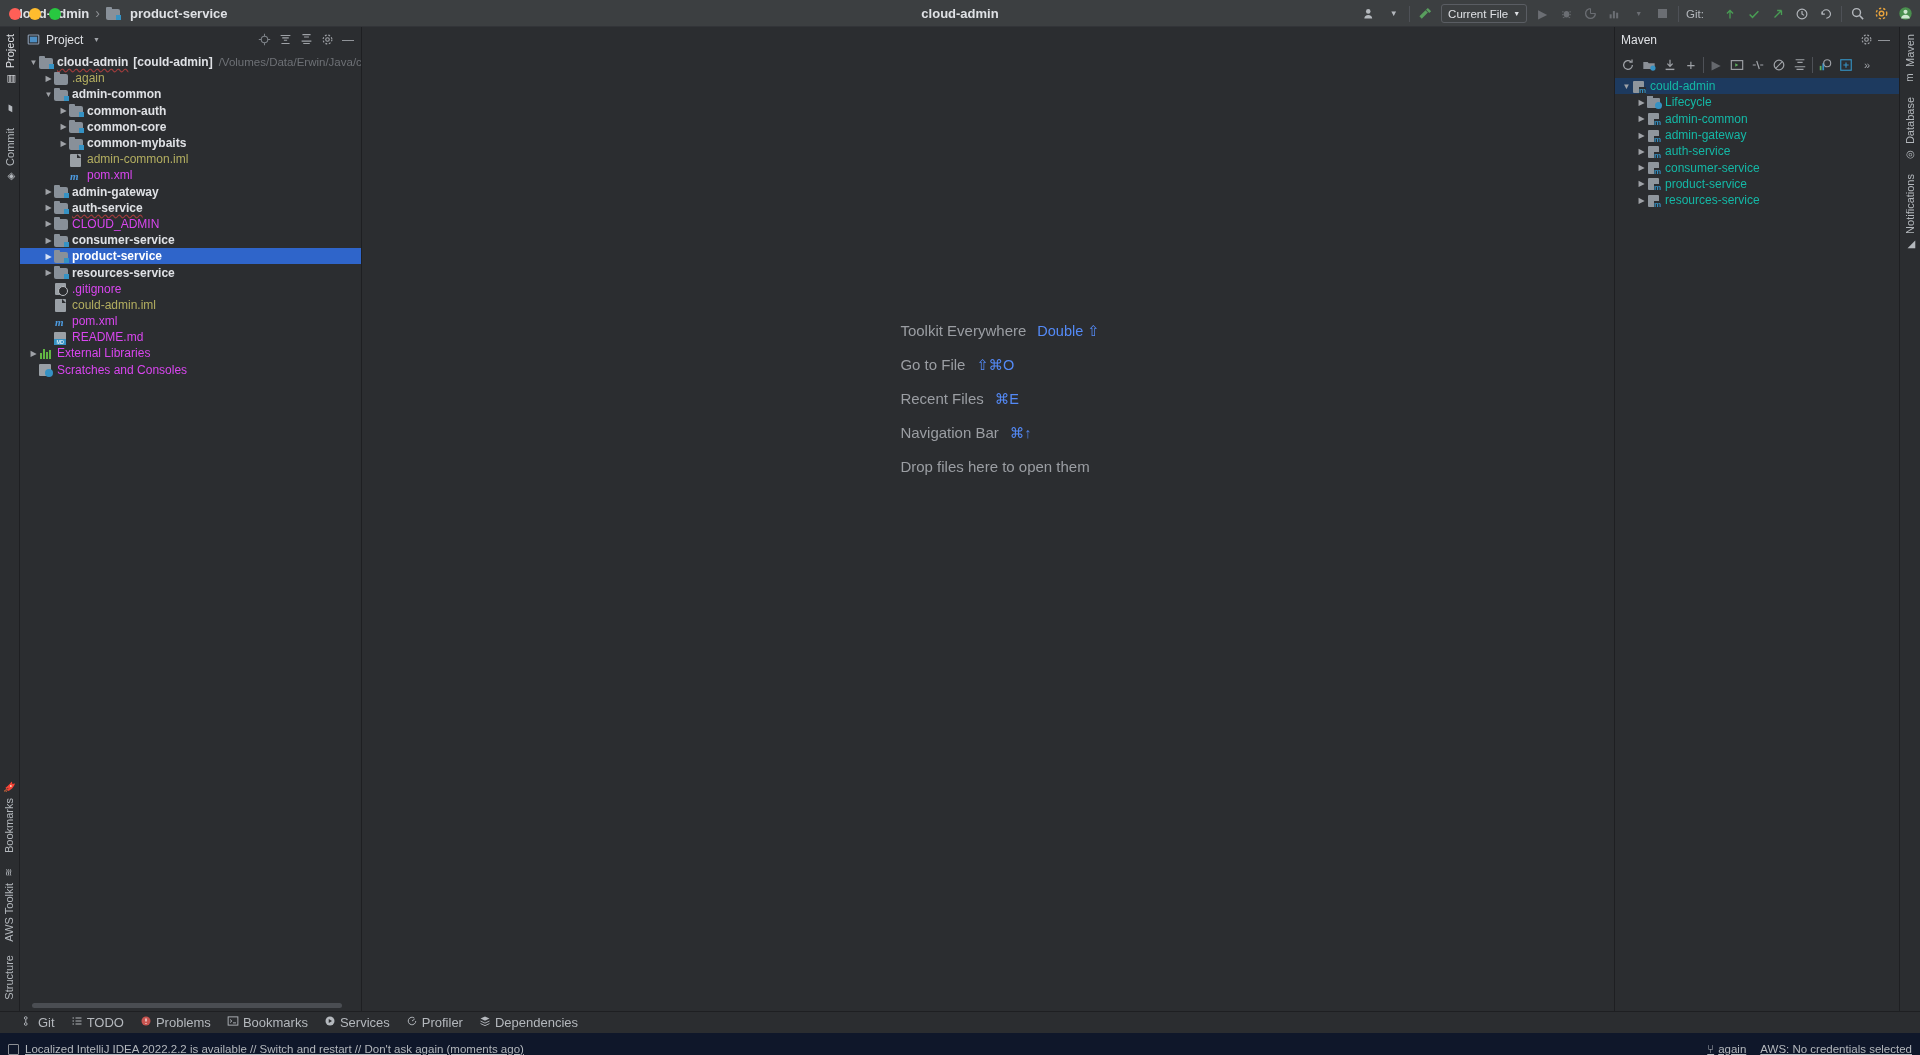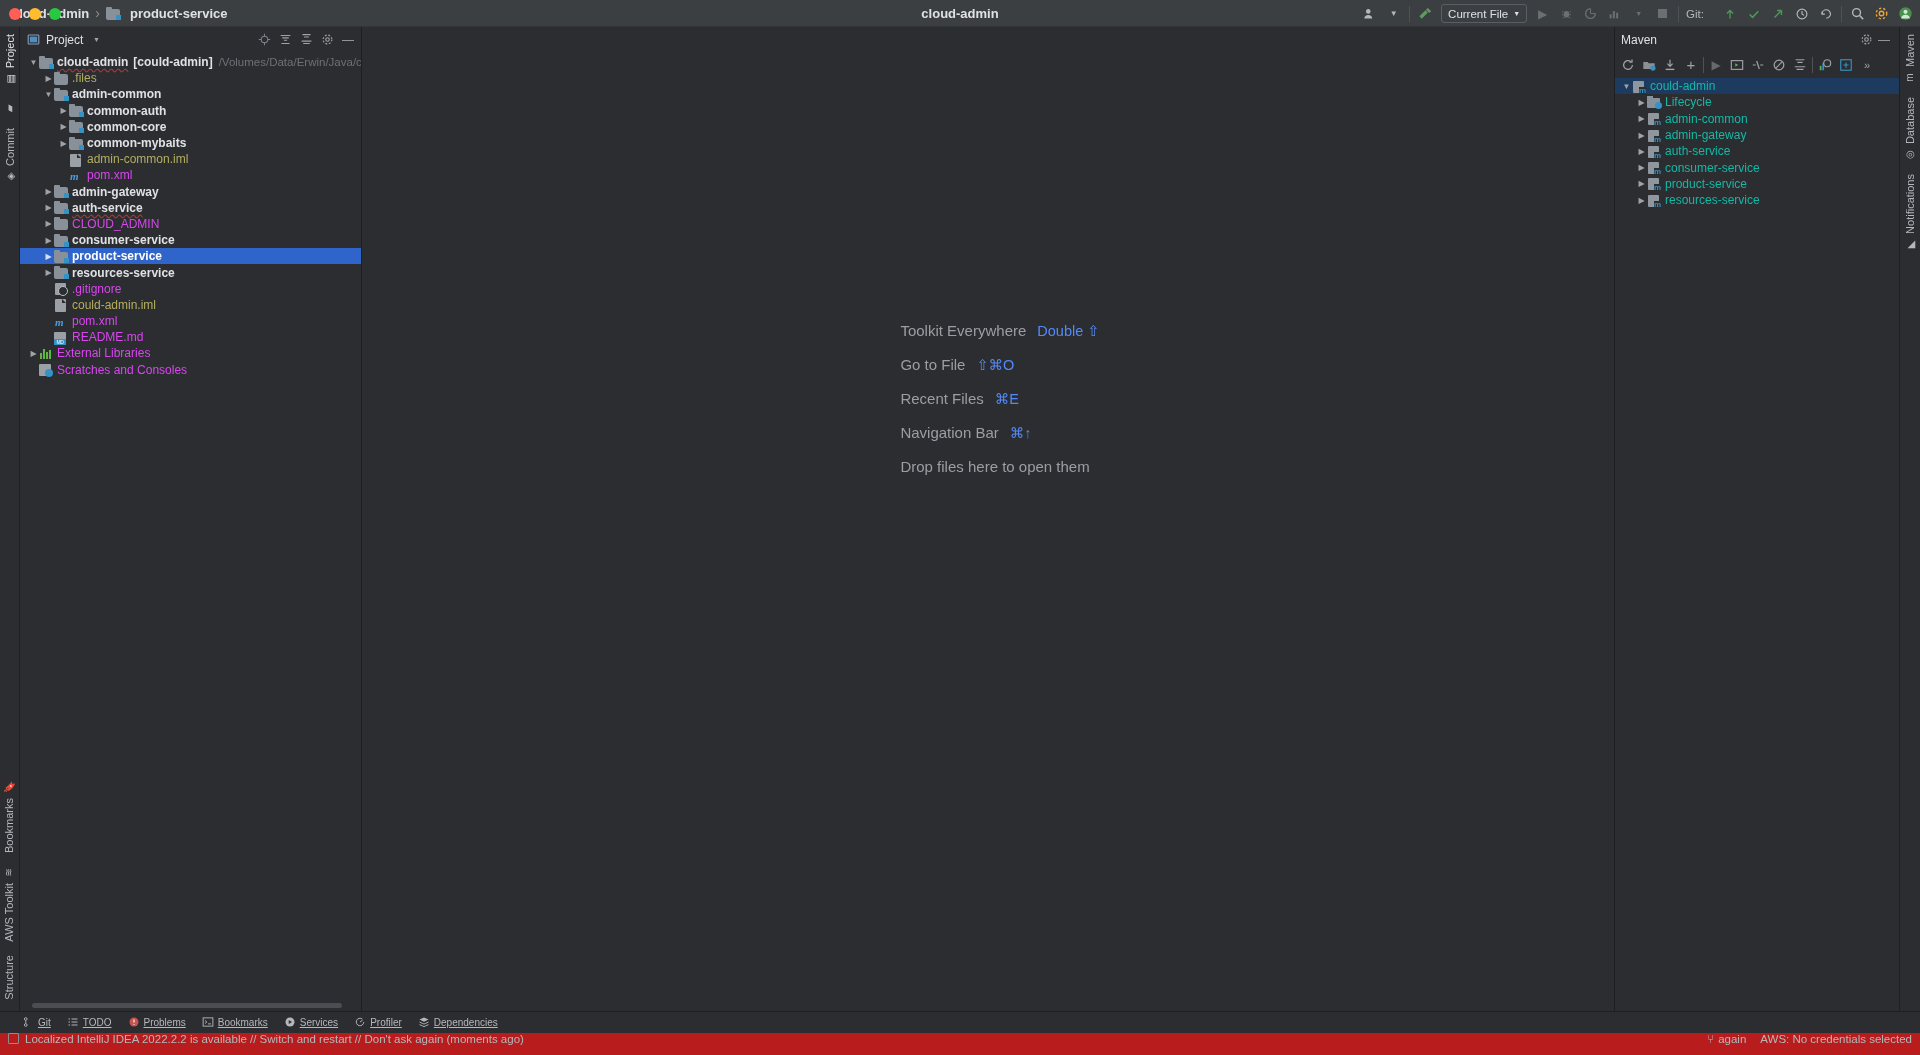--- a/index.html
+++ b/index.html
@@ -114,26 +114,26 @@
   .mrow { height: 16.3px; display:flex; align-items:center; font-size: 12px; white-space: nowrap; cursor: default; padding-left: 2px;}
   .mrow.sel { background: #1d3a5f; }
   .mlbl { color: #14b8a6; }
 
   
   .rrail { width: 20px; flex: 0 0 20px; background: #2b2d30; display: flex; flex-direction: column; align-items: center; }
 
   
   .toolbar-bot {
     height: 22px; flex: 0 0 22px; background: #2b2d30; display: flex; align-items: center;
-    gap: 16px; padding-left: 22px; border-top: 1px solid #1e1f22; font-size: 10px; color: #b4b8bd; text-decoration: underline;
+    gap: 16px; padding-left: 22px; border-top: 1px solid #1e1f22; font-size: 13px; color: #b4b8bd;
   }
   .twi { display: flex; align-items: center; gap: 4px; cursor: default;}
   .status {
-    height: 22px; flex: 0 0 22px; background: #b91c1c; display: flex; align-items: flex-start;
-    padding: 0 8px; font-size: 11.5px; color: #b4b8bd; gap: 6px;
+    height: 22px; flex: 0 0 22px; background: #0f172a; display: flex; align-items: flex-end;
+    padding: 0 8px; font-size: 11.5px; color: #b4b8bd; gap: 6px; text-decoration: underline;
   }
   .status .grow { flex: 1; }
   .status .right { display:flex; align-items:center; gap: 14px;}
   .sq { width:11px; height:11px; border:1px solid #8b8e93; border-radius:1px; }
 </style>
 </head>
 <body>
 
 <div id="app">
 
@@ -327,21 +327,21 @@
             <span class="lbl b squiggle">cloud-admin</span>
             <span class="lbl b" style="margin-left:5px">[could-admin]</span>
             <span class="lbl path">/Volumes/Data/Erwin/Java/cloud-</span>
           </div>
           <div class="row">
             <span style="width:23px;flex:0 0 23px"></span>
             <span class="arrow">▶</span>
             <span class="ico">
               <span class="fold"></span>
             </span>
-            <span class="lbl yel">.files</span>
+            <span class="lbl yel">.again</span>
           </div>
           <div class="row">
             <span style="width:23px;flex:0 0 23px"></span>
             <span class="arrow">▼</span>
             <span class="ico">
               <span class="fold"></span>
               <span class="mod-badge"></span>
             </span>
             <span class="lbl b">admin-common</span>
           </div>

